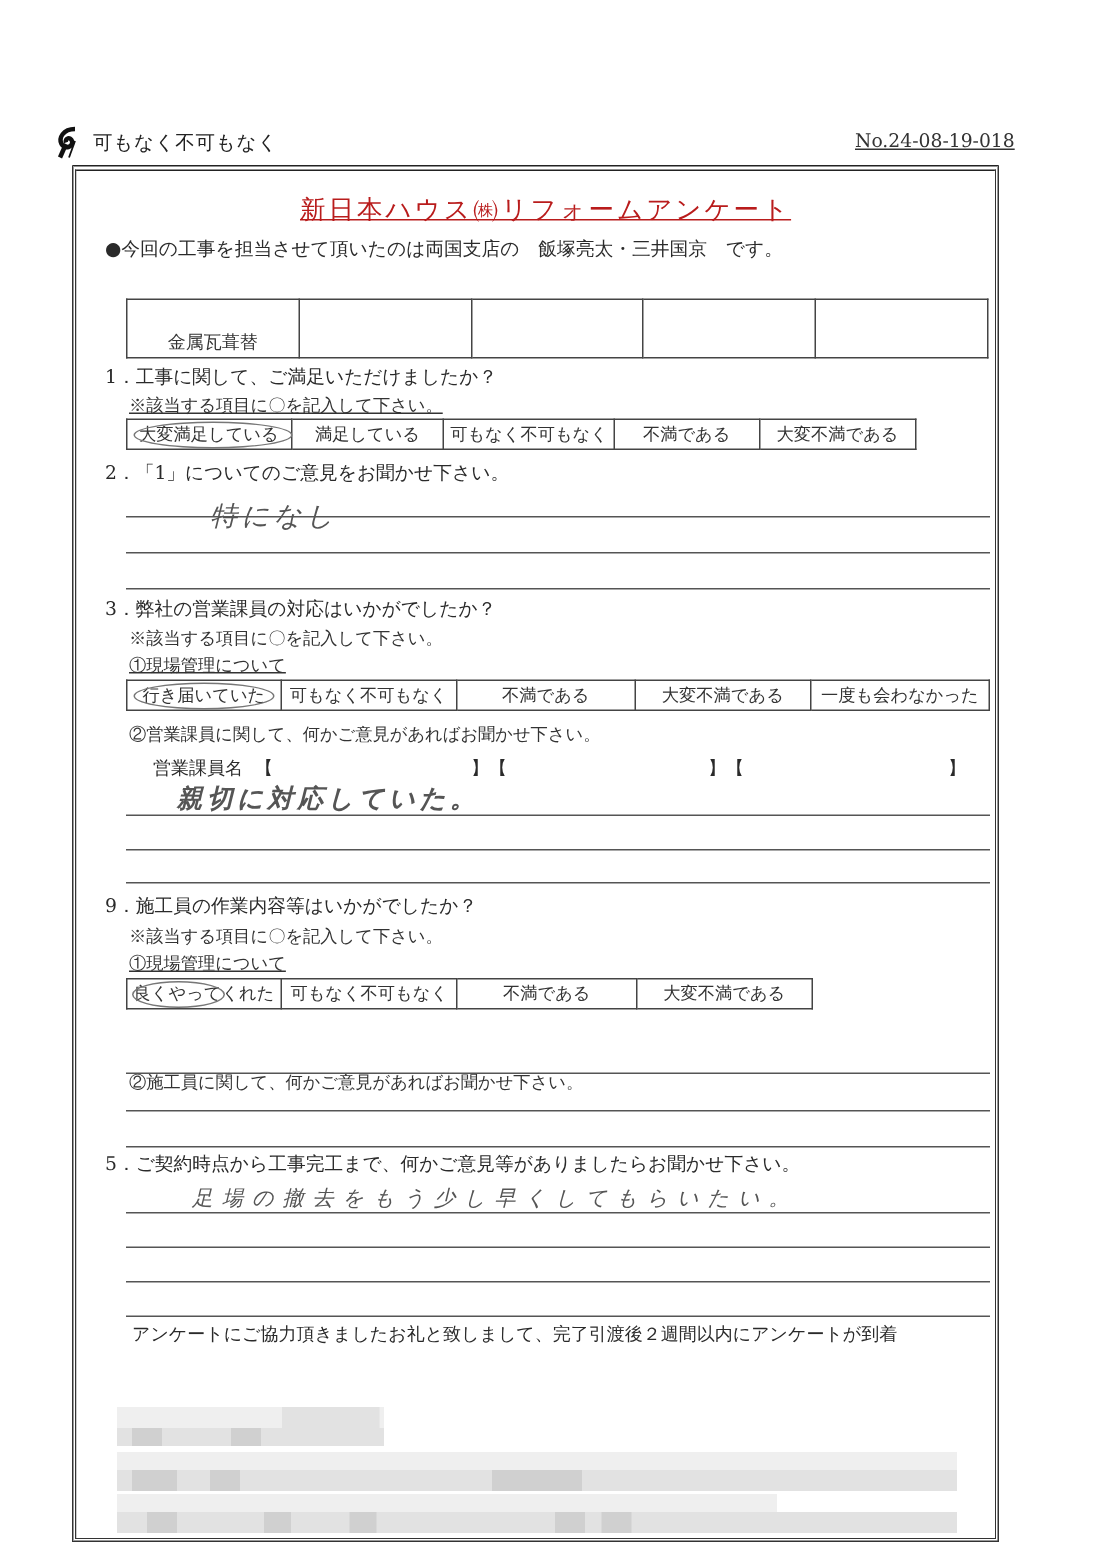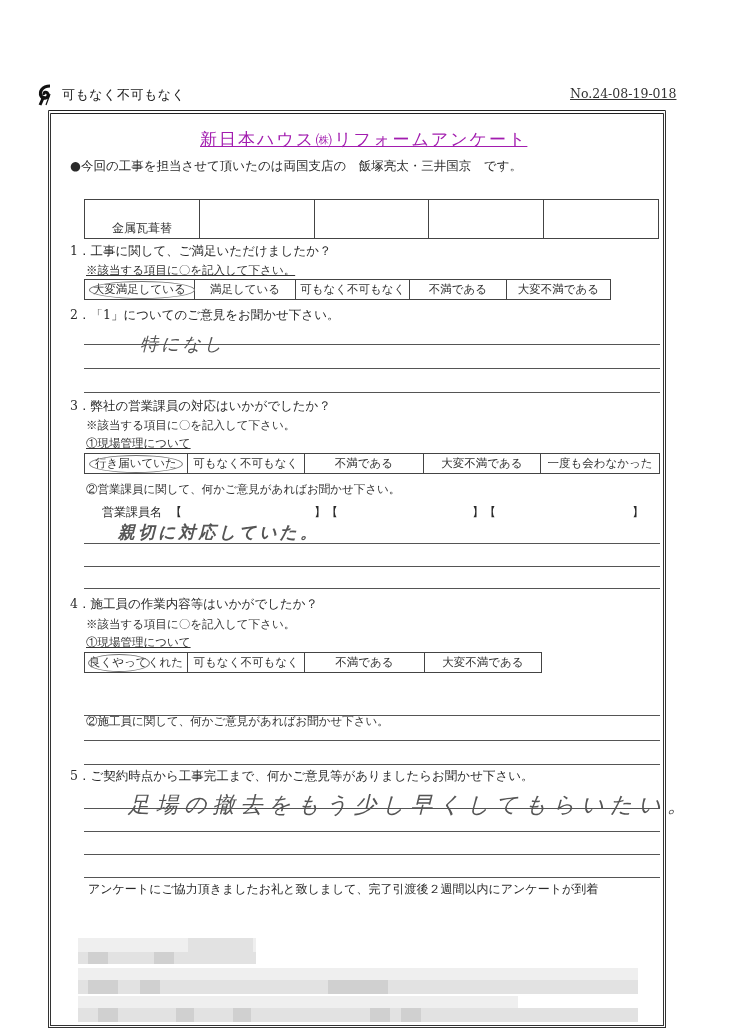--- a/index.html
+++ b/index.html
@@ -8,21 +8,21 @@
       font-family: "DejaVu Serif", "Liberation Serif", serif; color: #2a2a2a;
     }
     .abs { position: absolute; }
     .logo-row { left: 36px; top: 84px; height: 22px; display: flex; align-items: center; }
     .logo-mark { width: 22px; height: 22px; margin-right: 4px; }
     .company { font-family: "DejaVu Sans", "Liberation Sans", sans-serif; font-size: 13px; color: #222; letter-spacing: 0.5px; }
     .docno { left: 570px; top: 86px; font-size: 12.5px; text-decoration: underline; color: #333; font-family: "DejaVu Serif", serif; }
 
     .frame { left: 48px; top: 110px; width: 618px; height: 918px; border: 3px double #333; box-sizing: border-box; border-top: 4px double #222; }
 
-    .title { left: 200px; top: 128px; font-size: 17px; text-decoration: underline; letter-spacing: 2px; color: #a21caf; font-family: Liberation Mono, monospace; }
+    .title { left: 200px; top: 128px; font-size: 17px; text-decoration: underline; letter-spacing: 2px; color: #b91c1c; font-family: Liberation Mono, monospace; }
     .intro { left: 70px; top: 158px; font-size: 12.5px; }
 
     .grid-table { position: absolute; border-collapse: collapse; }
     .grid-table td { border: 1px solid #444; padding: 0; font-size: 12px; text-align: center; color: #333; }
 
     .worktable { left: 84px; top: 199px; width: 575px; height: 40px; }
     .worktable td { width: 20%; vertical-align: bottom; padding-bottom: 1px; }
 
     .q { position: absolute; font-size: 12.5px; color: #2a2a2a; }
     .note { position: absolute; font-size: 11.5px; color: #333; }
@@ -126,21 +126,21 @@
   <span class="bracket" style="left:240px; top:0; width:130px;"></span>
   <span class="bracket" style="left:370px; top:0;">】【</span>
   <span class="bracket" style="left:398px; top:0; width:130px;"></span>
   <span class="bracket" style="left:530px; top:0;">】</span>
 </div>
 <div class="hand" style="left:118px; top:521px; font-size:17px;font-weight:bold;">親切に対応していた。</div>
 <div class="line" style="top:543px;"></div>
 <div class="line" style="top:566px;"></div>
 <div class="line" style="top:588px;"></div>
 
-<div class="q" style="left:70px; top:596px;">4．施工員の作業内容等はいかがでしたか？</div>
+<div class="q" style="left:70px; top:596px;">9．施工員の作業内容等はいかがでしたか？</div>
 <div class="note" style="left:86px; top:617px;">※該当する項目に〇を記入して下さい。</div>
 <div class="note ul" style="left:86px; top:635px;">①現場管理について</div>
 <table class="grid-table opt-table" style="left:84px; top:652px; width:458px;">
   <tbody>
       <tr>
     <td class="sel" style="width:100px">
       <span>良くやってくれた</span>
       <span class="circle" style="left:3px; top:1px; width:60px; height:16px;"></span>
     </td>
     <td style="width:114px">可もなく不可もなく</td>
@@ -149,21 +149,21 @@
   </tr>
 </tbody>
   </table>
 <div class="note" style="left:86px; top:714px;">②施工員に関して、何かご意見があればお聞かせ下さい。</div>
 <div class="hand" style="left:118px; top:700px; font-size:17px;"></div>
 <div class="line" style="top:715px;"></div>
 <div class="line" style="top:740px;"></div>
 <div class="line" style="top:764px;"></div>
 
 <div class="q" style="left:70px; top:768px;">5．ご契約時点から工事完工まで、何かご意見等がありましたらお聞かせ下さい。</div>
-<div class="hand" style="left:128px; top:790px; font-size:22px; letter-spacing:6px;font-style:italic;">足場の撤去をもう少し早くしてもらいたい。</div>
+<div class="hand" style="left:128px; top:790px; font-size:14px; letter-spacing:6px;font-style:italic;">足場の撤去をもう少し早くしてもらいたい。</div>
 <div class="line" style="top:808px;"></div>
 <div class="line" style="top:831px;"></div>
 <div class="line" style="top:854px;"></div>
 <div class="line" style="top:877px;"></div>
 
 <div class="abs closing">
   <div class="indent">アンケートにご協力頂きましたお礼と致しまして、完了引渡後２週間以内にアンケートが到着</div>
 </div>
 
 <div class="abs" style="left:78px; top:938px; width:560px; height:90px;">

